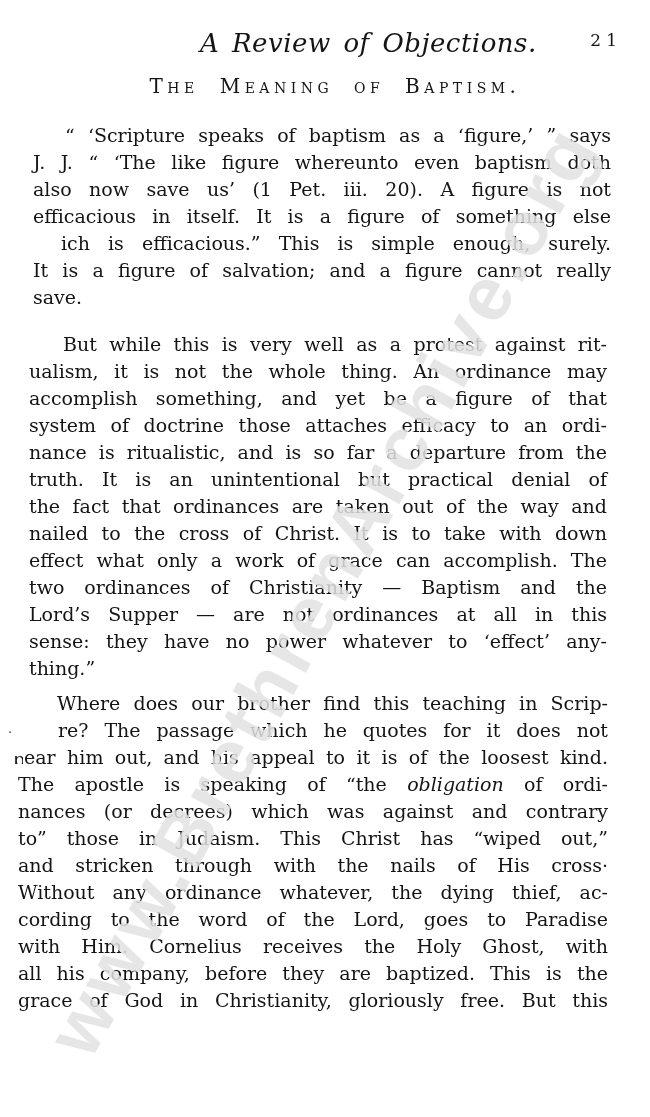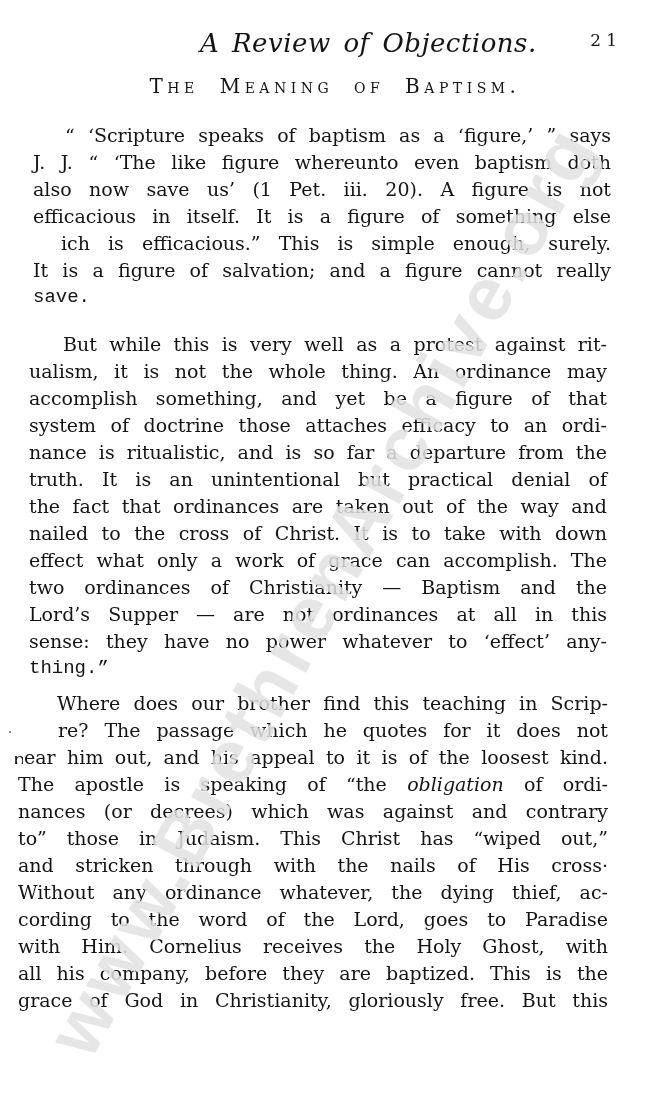--- a/index.html
+++ b/index.html
@@ -25,21 +25,21 @@
   
   .heading{
     position:absolute;top:74px;left:0;width:100%;margin:0;padding-left:20px;box-sizing:border-box;
     text-align:center;font-size:20px;font-weight:400;font-variant:small-caps;
     letter-spacing:4.5px;word-spacing:10px;z-index:1;
   }
   
   .body-text{position:absolute;top:122px;left:0;right:0;font-size:19px;line-height:27px;z-index:1;}
   .para{margin:0;}
   .ln{text-align:justify;text-align-last:justify;position:relative;}
-  .ln.last{text-align-last:left;font-family:Liberation Mono, monospace;}
+  .ln.last{text-align-last:left;}
   em{font-style:italic;}
   
   .mark{position:absolute;left:-10px;top:2px;font-size:13px;color:#4a4a4a;}
   
   .halfb{
     display:inline-block;position:relative;width:10px;height:8px;overflow:hidden;
     vertical-align:baseline;margin-right:1px;
   }
   .halfb>span{position:absolute;left:0;bottom:-5px;line-height:19px;}
 </style>

